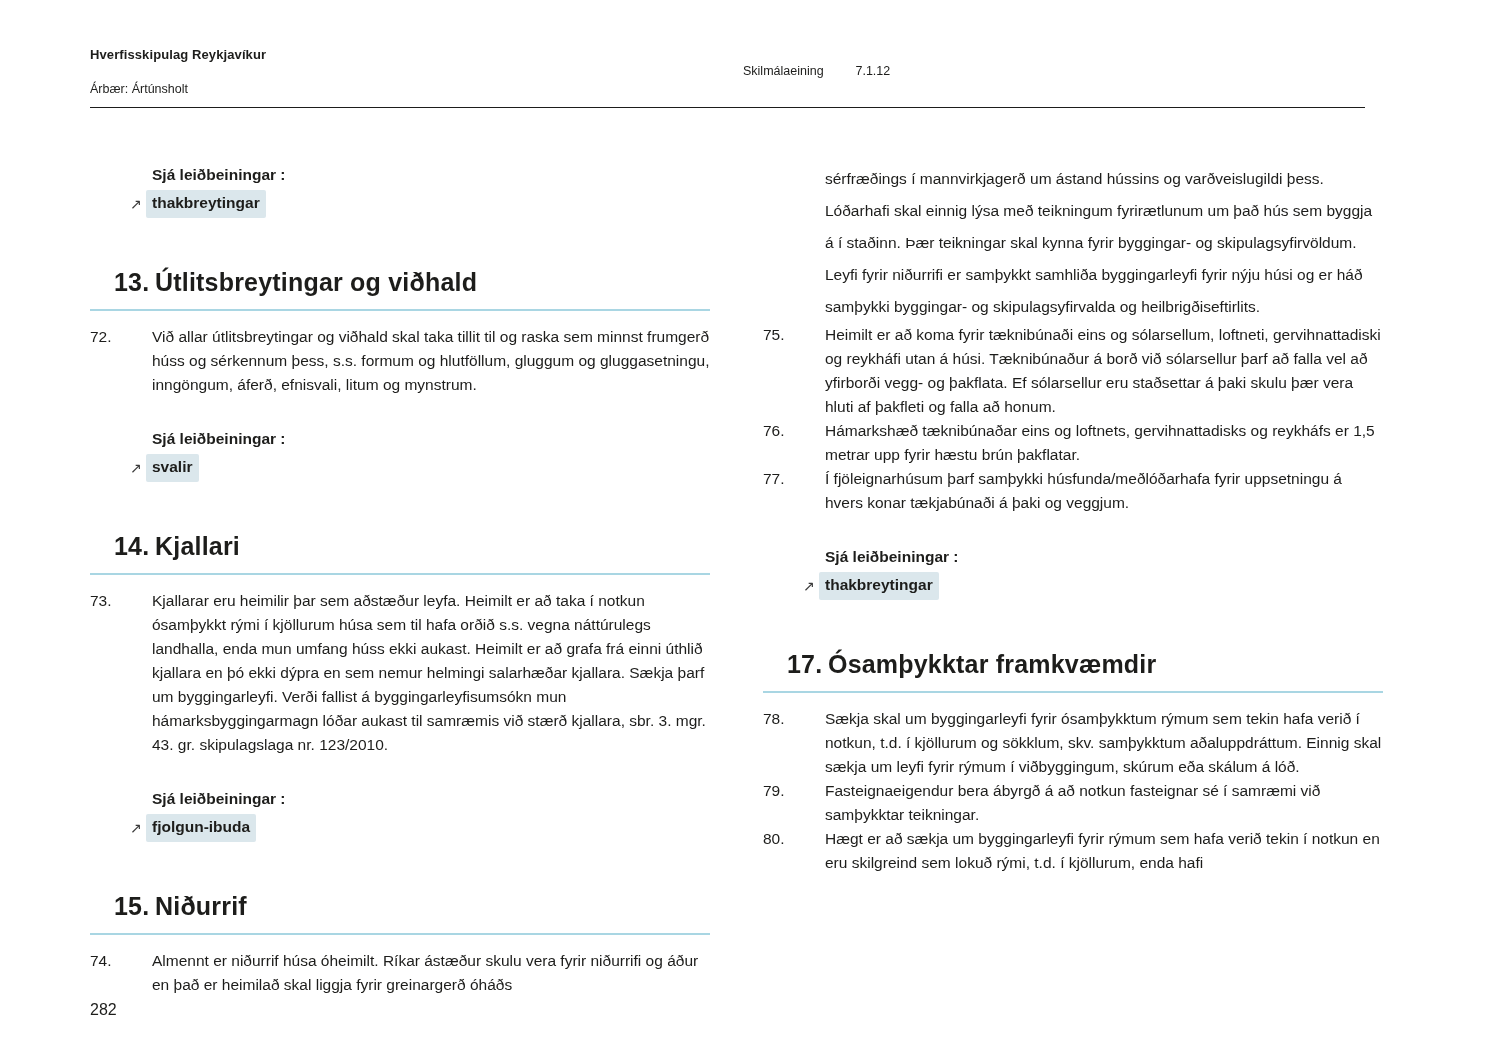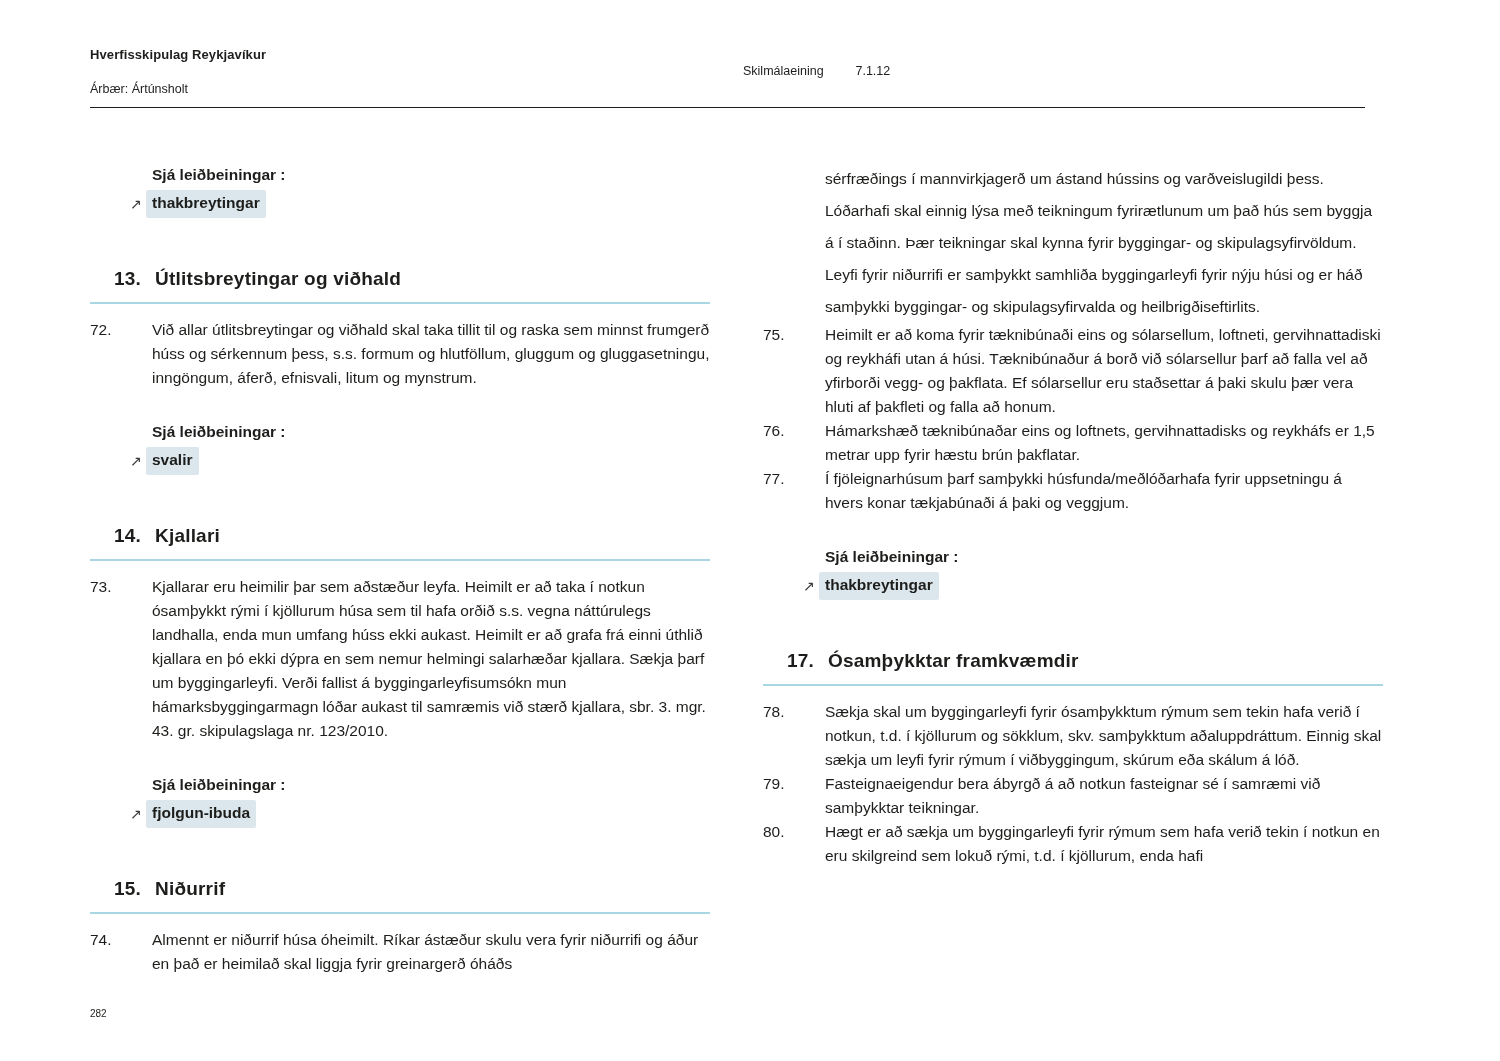--- a/index.html
+++ b/index.html
@@ -29,21 +29,21 @@
   .content { display: flex; gap: 53px; margin-top: 55px; }
   .col { width: 620px; flex: 0 0 620px; }
 
   
   .block-heading {
     display: flex;
     margin-top: 50px;
     margin-bottom: 14px;
     padding: 0 0 12px 24px;
     border-bottom: 2px solid var(--accent, #a9d6e3);
-    font-size: 19px;
+    font-size: 25px;
     font-weight: bold;
     letter-spacing: 0.2px;
   }
   .h-num { width: 41px; flex-shrink: 0; }
 
   
   .block-item { display: flex; font-size: 15.5px; line-height: 24px; }
   .i-num { width: 62px; flex-shrink: 0; }
   .i-text { flex: 1; }
 
@@ -58,21 +58,21 @@
   .arrow-icon { width: 16px; flex-shrink: 0; font-size: 14px; color: #3a3a3a; line-height: 1; }
   .g-link {
     background: var(--link-bg, #dbe7ec);
     font-weight: bold;
     padding: 1px 6px 3px;
     border-radius: 2px;
     cursor: pointer;
   }
 
   
-  .page-number { position: absolute; left: 90px; bottom: 42px; font-size: 10px; }
+  .page-number { position: absolute; left: 90px; bottom: 42px; font-size: 16px; }
 </style>
 </head>
 <body>
 
 <div class="page">
 
   <div class="header">
     <div class="header-title">Hverfisskipulag Reykjavíkur</div>
     <div class="header-sub">Árbær: Ártúnsholt</div>
     <div class="header-meta">

